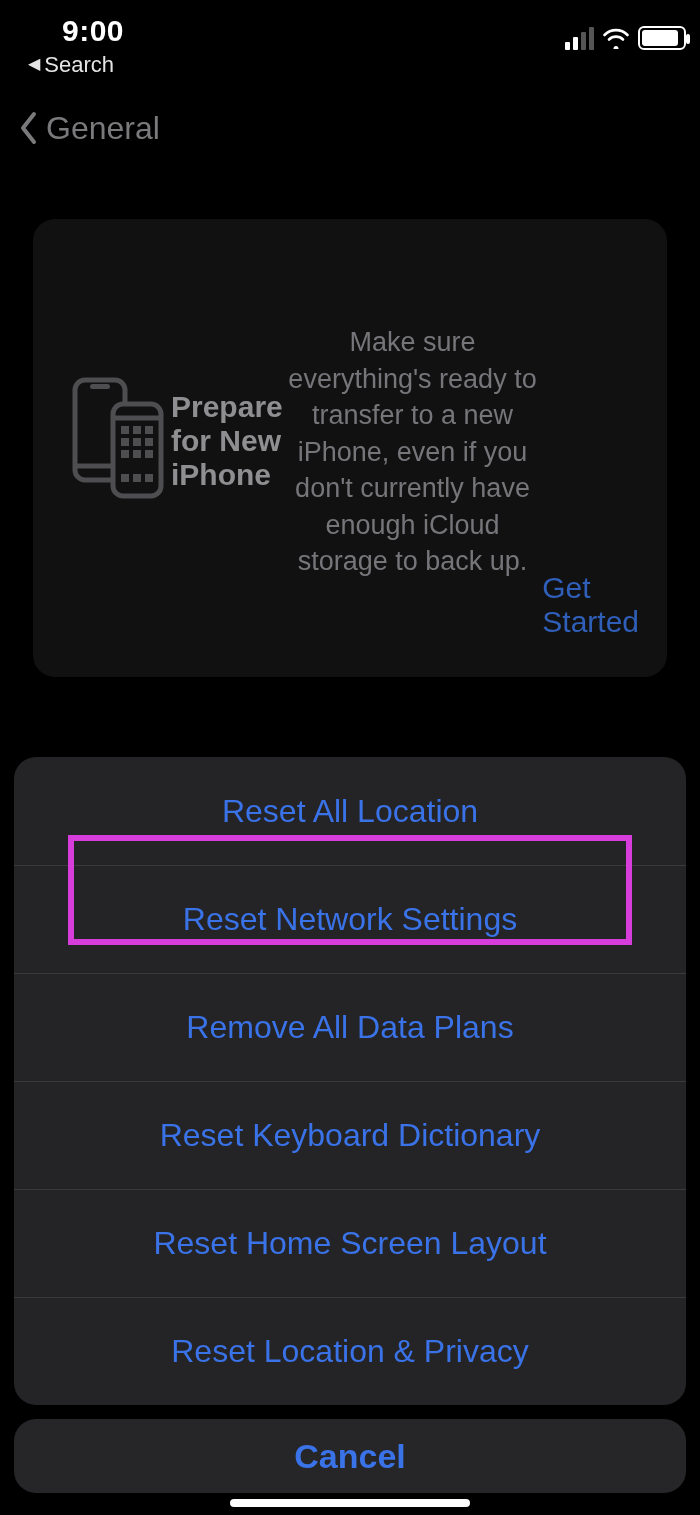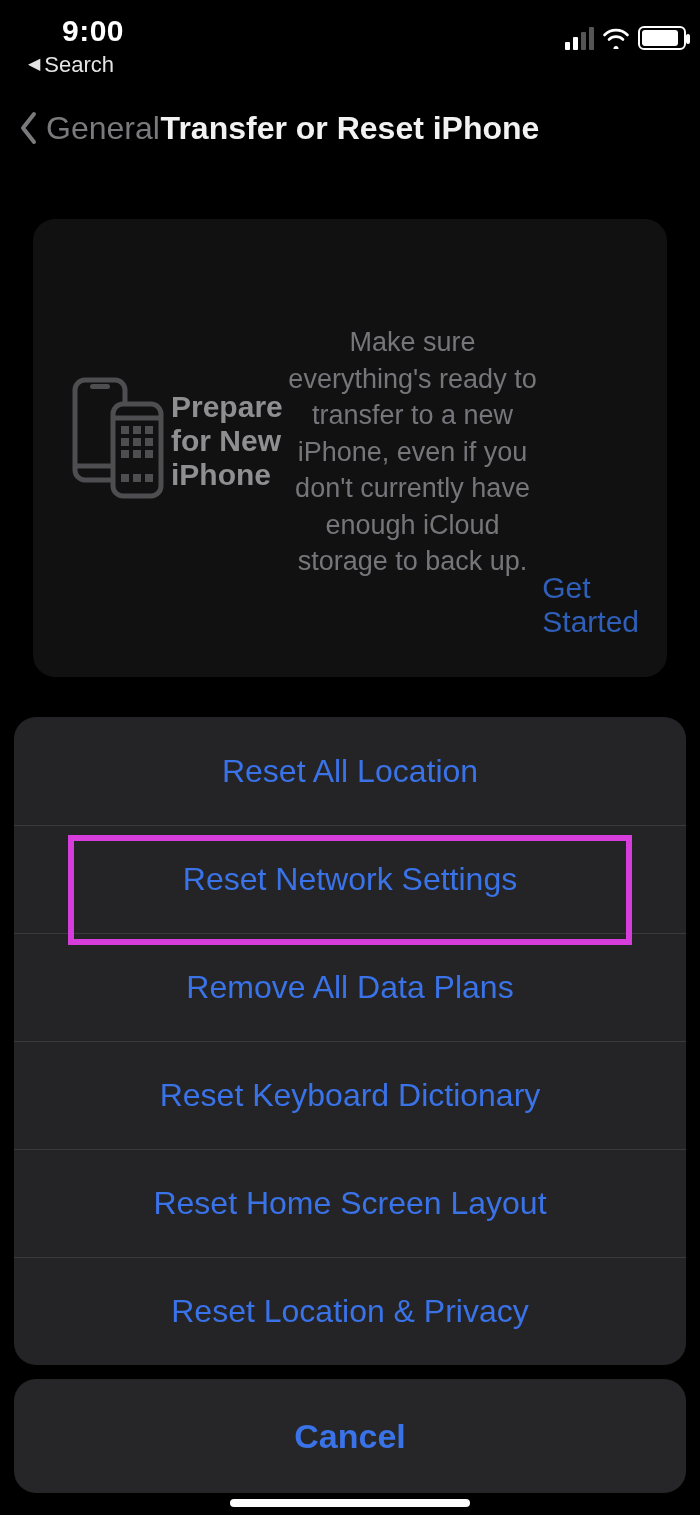--- a/index.html
+++ b/index.html
@@ -24,21 +24,21 @@
   .card-icon { margin-top:4px; margin-bottom:28px; }
   .card-title { font-size:30px; font-weight:600; color:#8f8f92; margin-bottom:22px; }
   .card-desc { font-size:27px; line-height:1.35; color:#76767a; text-align:center; max-width:560px; }
   .card-cta { margin-top:auto; padding-bottom:10px; font-size:30px; color:#2f5fb8; }
 
   
   .sheet { position:absolute; left:14px; right:14px; bottom:22px; }
   .sheet-group { background:#242426; border-radius:22px; overflow:hidden; margin-bottom:14px; }
   .sheet-item { position:relative; height:108px; display:flex; align-items:center; justify-content:center; font-size:32px; color:#3a72e8; }
   .sheet-item + .sheet-item::before { content:""; position:absolute; top:0; left:0; right:0; height:1px; background:#3a3a3c; }
-  .sheet-cancel { background:#262628; border-radius:22px; height:114px; display:flex; align-items:center; justify-content:center; font-size:34px; font-weight:600; color:#3a72e8; }
+  .sheet-cancel { background:#262628; border-radius:22px; height:74px; display:flex; align-items:center; justify-content:center; font-size:34px; font-weight:600; color:#3a72e8; }
   .highlight-box { position:absolute; border:6px solid #d63ddb; pointer-events:none; }
 
   
   .home-indicator { position:absolute; bottom:8px; left:50%; transform:translateX(-50%); width:240px; height:8px; border-radius:4px; background:#fdfdfd; }
 
   
   .cellular { display:flex; align-items:flex-end; gap:3px; }
   .cellular span { width:5px; border-radius:1px; }
   .cellular span:nth-child(1){height:8px;background:#fff;}
   .cellular span:nth-child(2){height:13px;background:#fff;}
@@ -78,21 +78,20 @@
     <span>Search</span>
   </div>
 
   <div class="nav">
     <div class="nav-back">
       <svg width="22" height="36" viewBox="0 0 22 36" fill="none">
         <path d="M16 4 L5 18 L16 32" stroke-width="4" stroke-linecap="round" stroke-linejoin="round"></path>
       </svg>
       <span>General</span>
     </div>
-    <div class="nav-title">Transfer or Reset iPhone</div>
   </div>
 
   <div class="card">
     <div class="card-icon">
       <svg width="110" height="128" viewBox="0 0 110 128">
         <rect x="14" y="6" width="50" height="100" rx="10" fill="none" stroke="#4e4e51" stroke-width="5"></rect>
         <rect x="29" y="10" width="20" height="5" rx="2.5" fill="#4e4e51"></rect>
         <line x1="14" y1="92" x2="64" y2="92" stroke="#4e4e51" stroke-width="5"></line>
         <rect x="52" y="30" width="48" height="92" rx="10" fill="#111112" stroke="#4e4e51" stroke-width="5"></rect>
         <line x1="52" y1="44" x2="100" y2="44" stroke="#4e4e51" stroke-width="5"></line>

